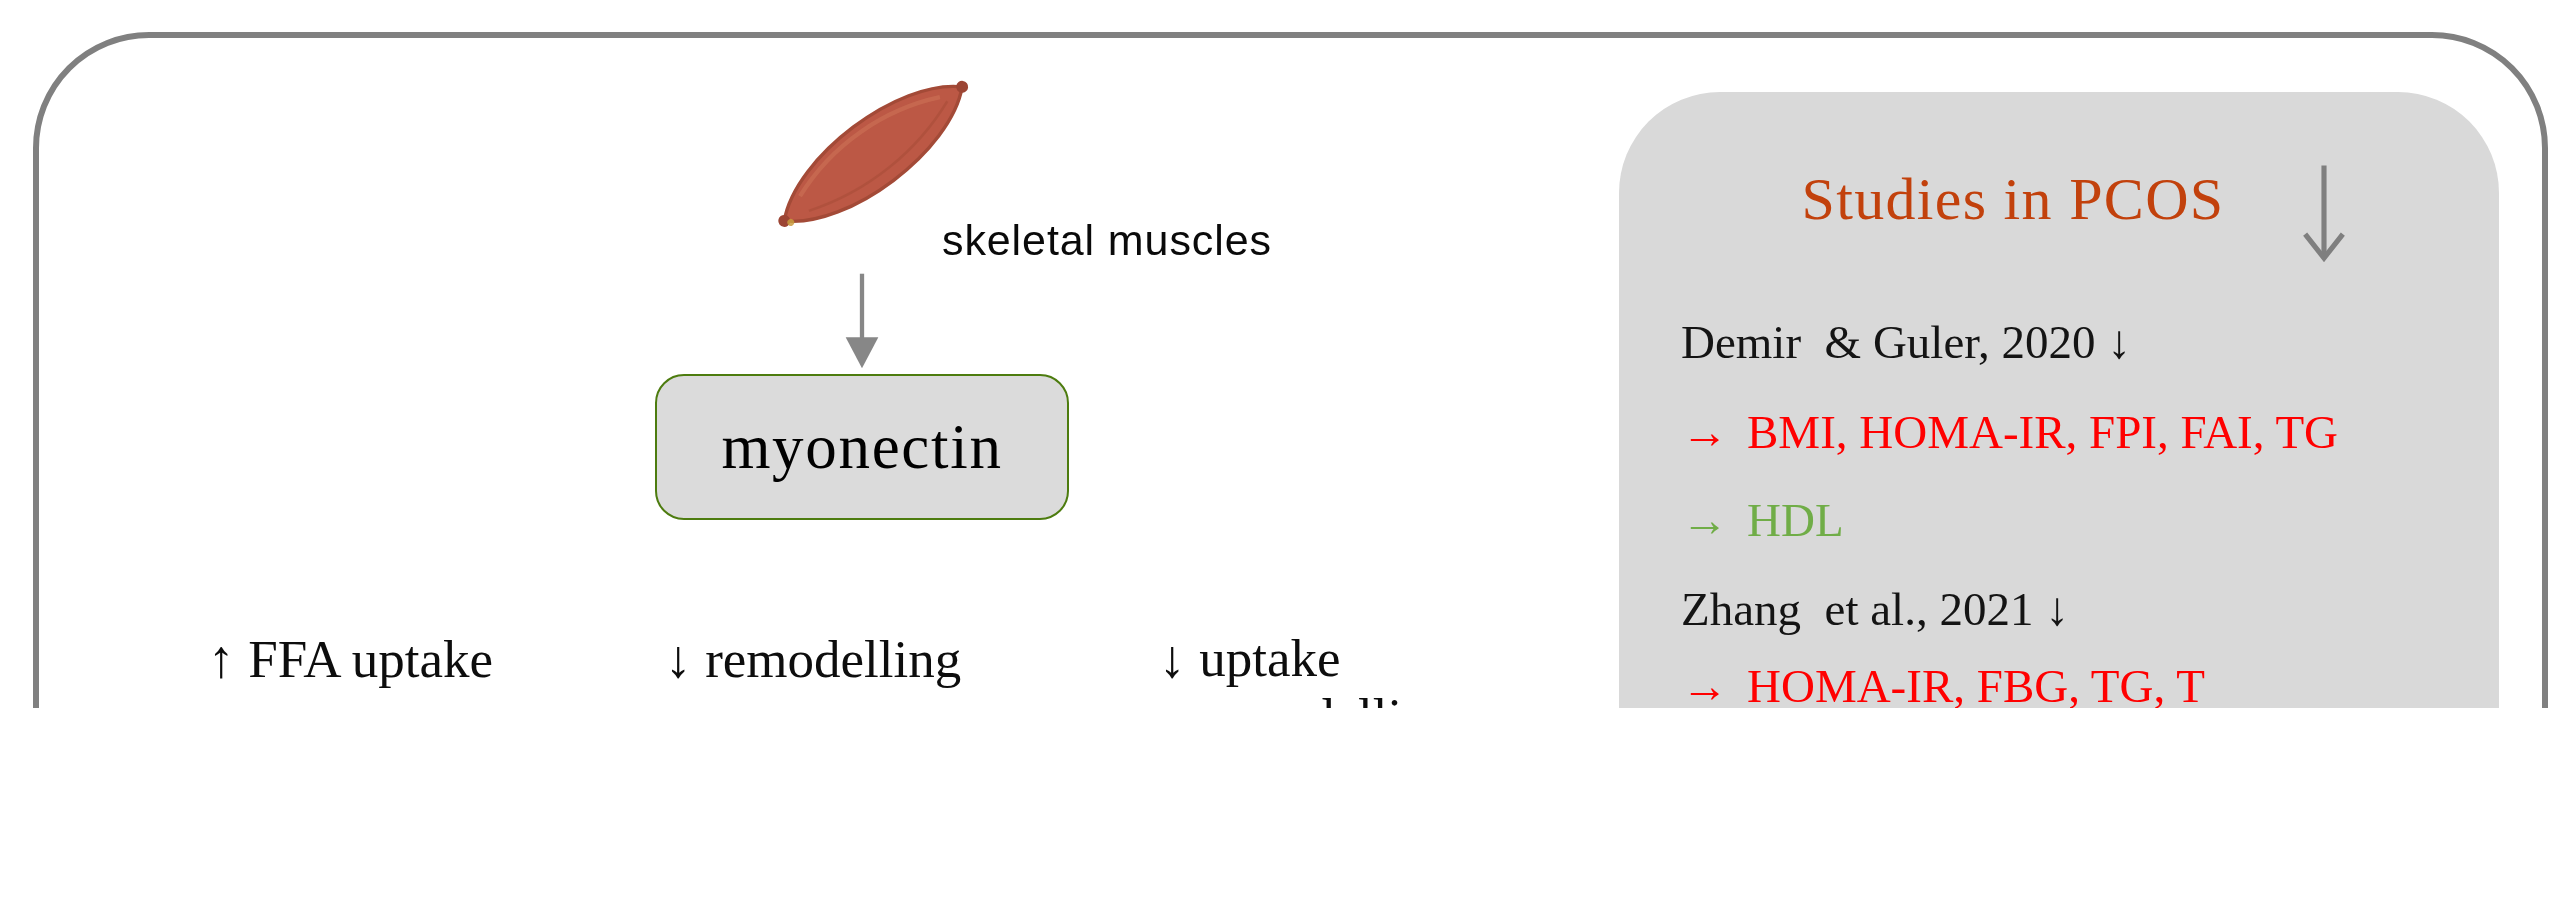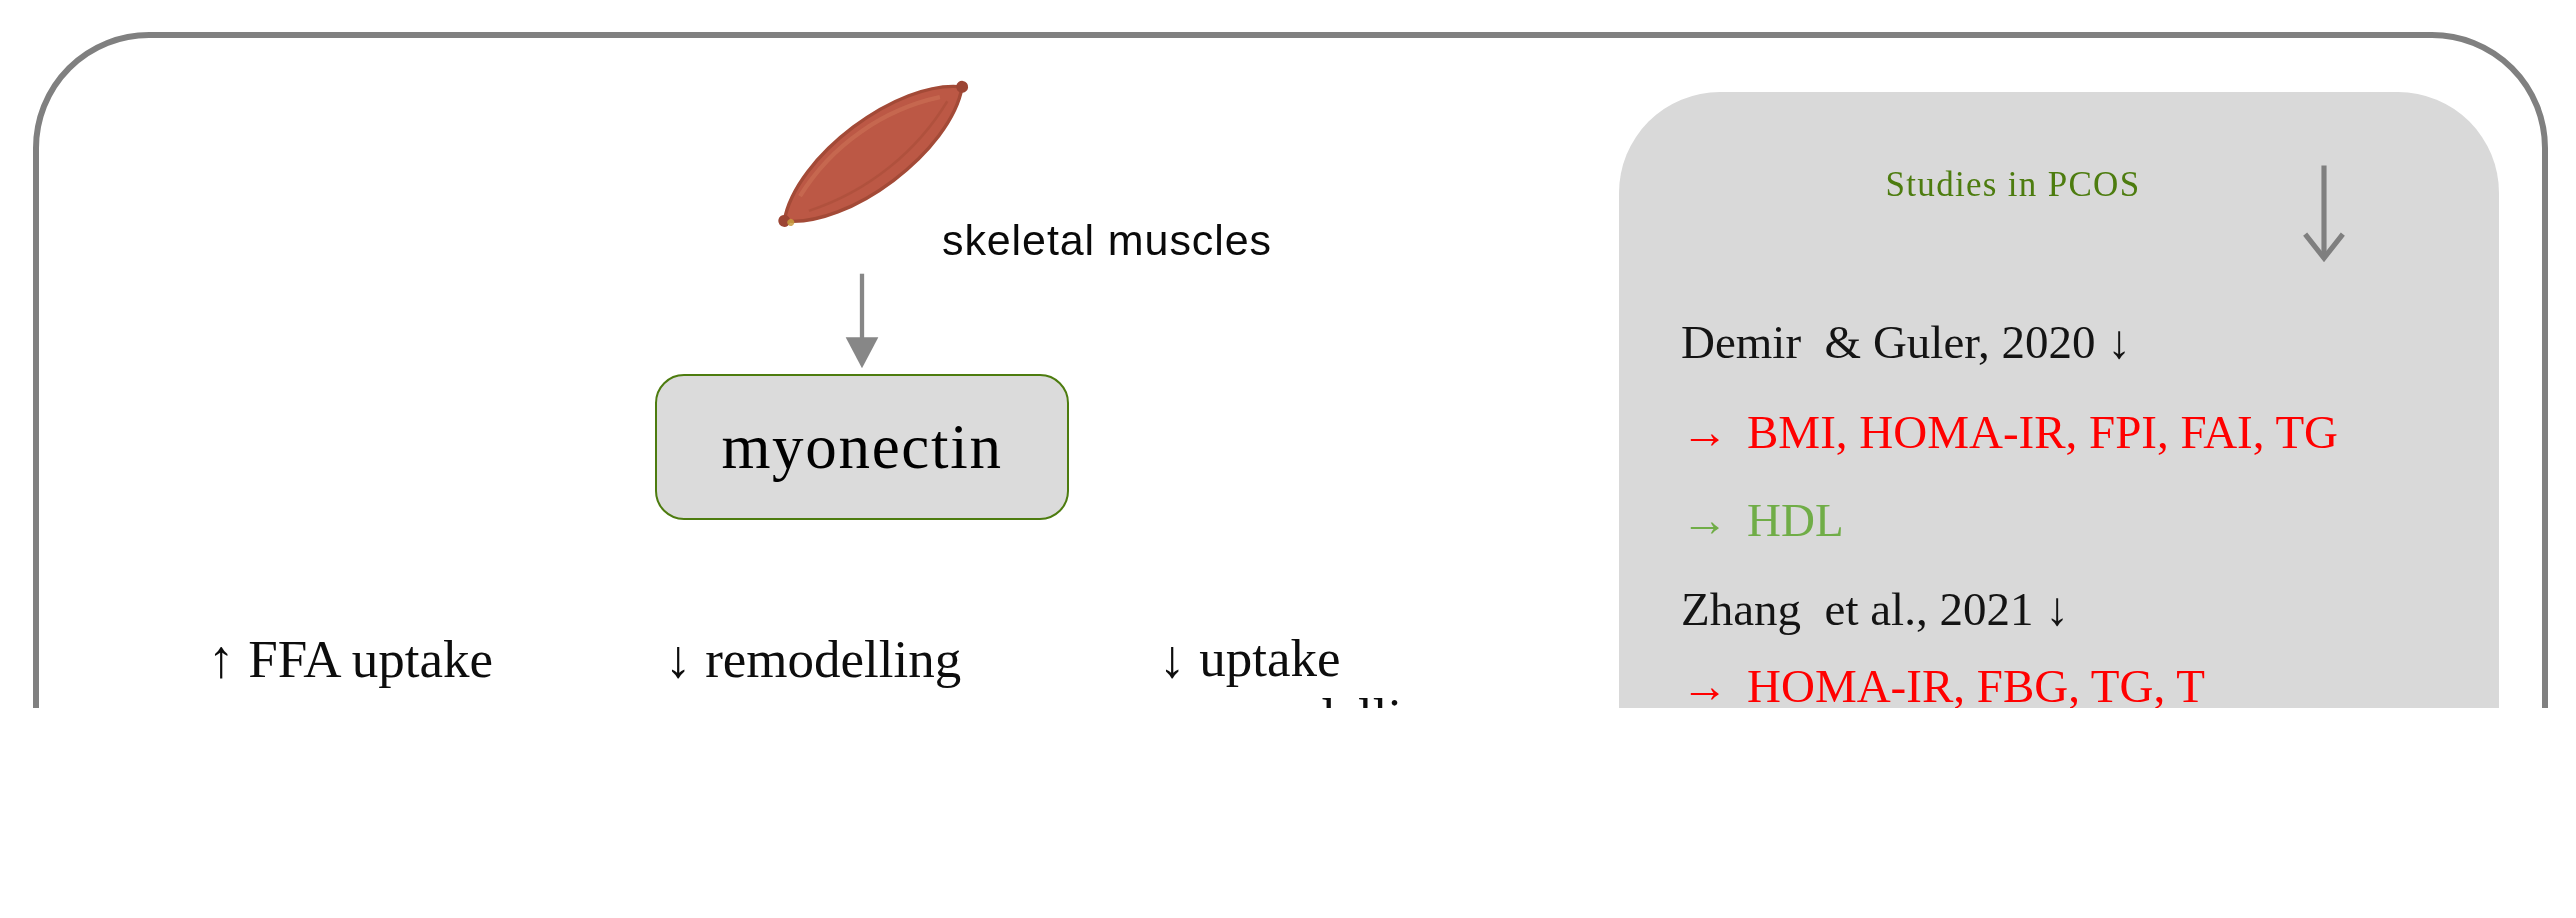--- a/index.html
+++ b/index.html
@@ -36,21 +36,21 @@
   .effect-2{left:665px;}
   .effect-3{left:1159px;}
   .effect-3 .etext{display:inline-block;width:295px;line-height:1.12;}
   
   .panel{
     position:absolute;left:1619px;top:92px;width:880px;height:750px;
     background:#d9d9d9;border-radius:101px;
   }
   .panel-title{
     position:absolute;left:0;top:73px;width:788px;text-align:center;
-    font-size:35px;letter-spacing:1.3px;color:#4d7c0f;white-space:pre;
+    font-size:60px;letter-spacing:1.3px;color:#c2410c;white-space:pre;
   }
   .panel-title-arrow-svg{position:absolute;left:681px;top:70px;width:48px;height:103px;}
   .study-line{position:absolute;left:62px;font-size:47px;white-space:pre;display:flex;}
   .study-line .arr{margin-right:19px;}
   .heading{color:#141414;}
   .inc{color:#ff0000;}
   .dec{color:#70ad47;}
   .l1{top:214px;margin-top:9px;}
   .l2{top:313px;}
   .l3{top:401px;}

